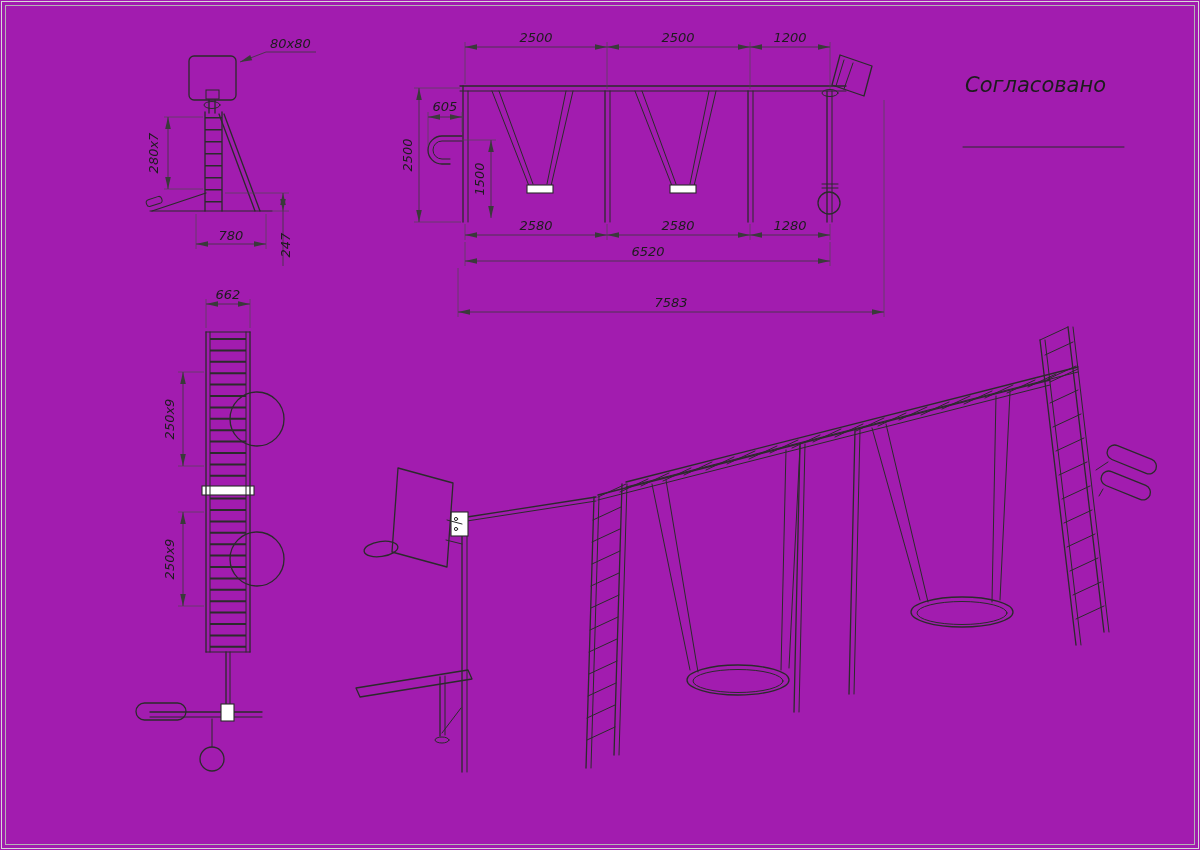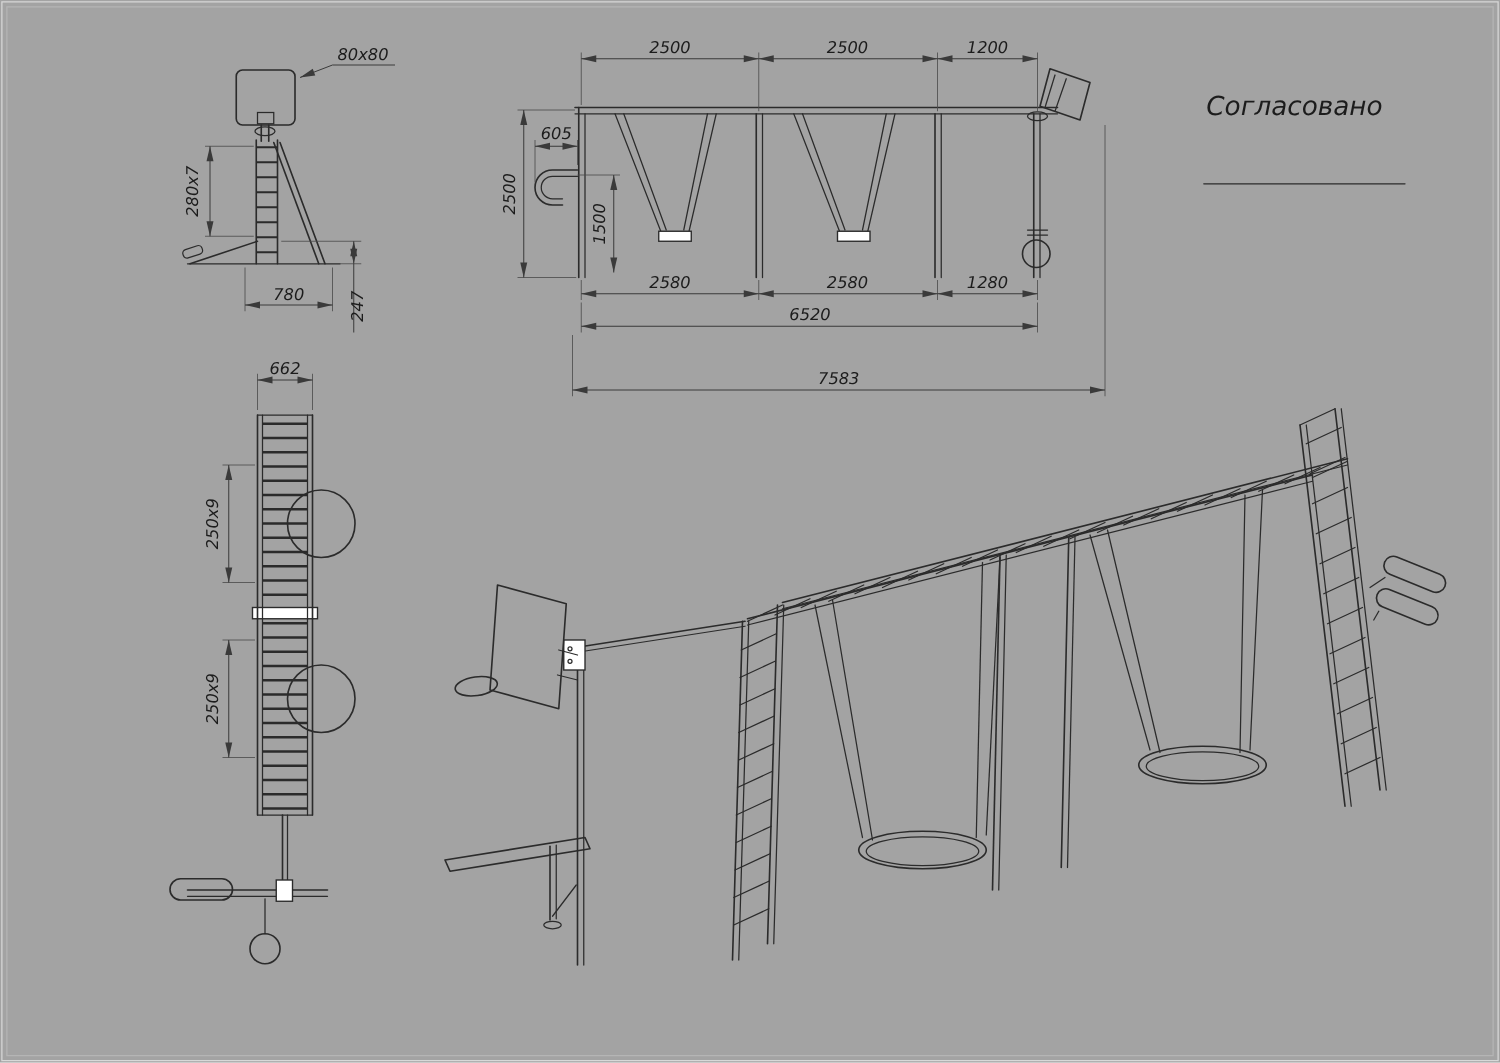--- a/index.html
+++ b/index.html
@@ -1,16 +1,16 @@
 <!DOCTYPE html>
 <html><head>
 <meta charset="utf-8">
 <style>
   html,body{margin:0;padding:0;background:#e9e9e9;}
-  .sheet{width:1200px;height:850px;background:#a3a3a3;position:relative;overflow:hidden;}
+  .sheet{width:1200px;height:850px;background:#a21caf;position:relative;overflow:hidden;}
   svg{display:block;}
   .s{stroke:#2b2b2b;stroke-width:1.3;fill:none;stroke-linecap:round;stroke-linejoin:round;}
   .s2{stroke:#2b2b2b;stroke-width:1;fill:none;stroke-linecap:round;}
   .fillw{fill:#ffffff;stroke:#2b2b2b;stroke-width:1.1;}
   .d{stroke:#3a3a3a;stroke-width:.8;fill:none;}
   .x{stroke:#4a4a4a;stroke-width:.65;fill:none;}
   .rungs{stroke:#2b2b2b;fill:none;}
   .dim{font:italic 13px "DejaVu Sans", sans-serif;fill:#1c1c1c;}
   .approve{font:italic 21px "DejaVu Sans", sans-serif;fill:#1c1c1c;}
 </style>

